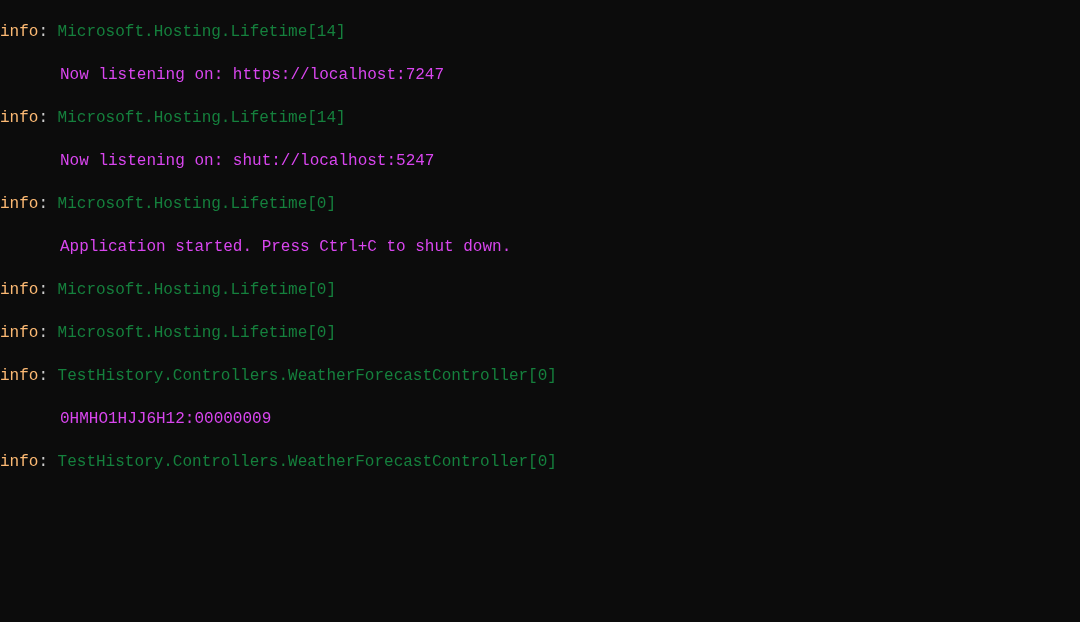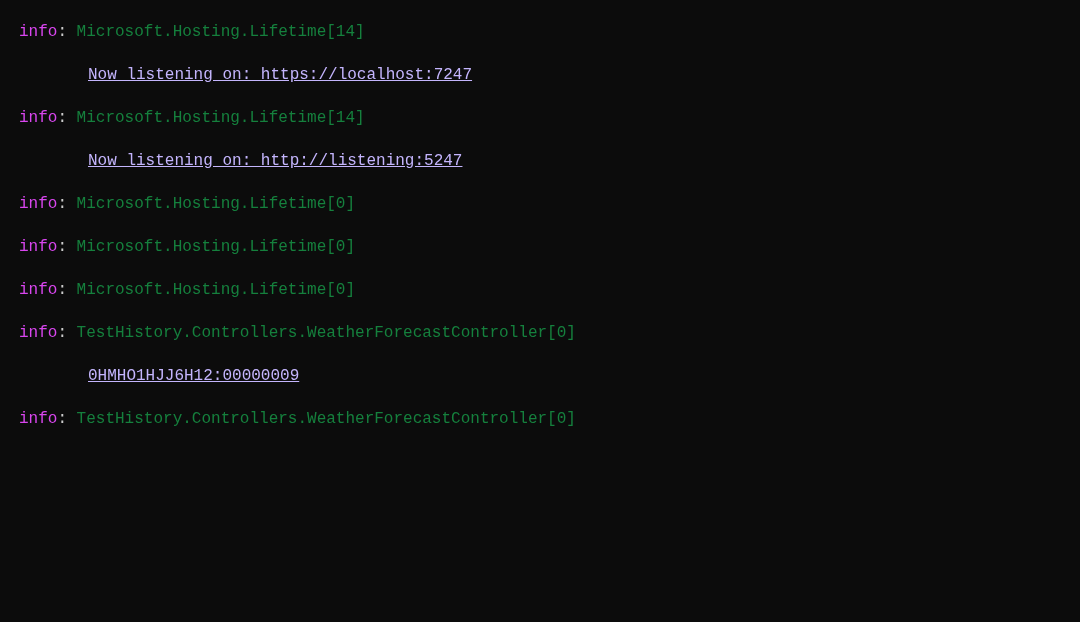--- a/index.html
+++ b/index.html
@@ -15,47 +15,46 @@
       line-height: 21.5px;
       width: 1080px;
       height: 622px;
       overflow: hidden;
       padding: 0;
     }
     .terminal {
       white-space: pre;
     }
     .level-info {
-      color: #d946ef;
-      margin-left: 19px;
+      color: #fdba74;
     }
     .log-line {
       display: block;
     }
     .sep {
       color: #cccccc;
     }
     .source {
       color: #15803d;
     }
     .message {
-      color: #c4b5fd;
-      padding-left: 88px;
-      text-decoration: underline;
+      color: #d946ef;
+      padding-left: 60px;
     }
   </style>
 </head>
 <body>
 
 <div class="terminal">
 <span class="log-line"><span class="level-info">info</span><span class="sep">: </span><span class="source">Microsoft.Hosting.Lifetime[14]</span></span>
 <span class="log-line message">Now listening on: https://localhost:7247</span>
 <span class="log-line"><span class="level-info">info</span><span class="sep">: </span><span class="source">Microsoft.Hosting.Lifetime[14]</span></span>
-<span class="log-line message">Now listening on: http://listening:5247</span>
+<span class="log-line message">Now listening on: shut://localhost:5247</span>
 <span class="log-line"><span class="level-info">info</span><span class="sep">: </span><span class="source">Microsoft.Hosting.Lifetime[0]</span></span>
+<span class="log-line message">Application started. Press Ctrl+C to shut down.</span>
 <span class="log-line"><span class="level-info">info</span><span class="sep">: </span><span class="source">Microsoft.Hosting.Lifetime[0]</span></span>
 <span class="log-line"><span class="level-info">info</span><span class="sep">: </span><span class="source">Microsoft.Hosting.Lifetime[0]</span></span>
 <span class="log-line"><span class="level-info">info</span><span class="sep">: </span><span class="source">TestHistory.Controllers.WeatherForecastController[0]</span></span>
 <span class="log-line message">0HMHO1HJJ6H12:00000009</span>
 <span class="log-line"><span class="level-info">info</span><span class="sep">: </span><span class="source">TestHistory.Controllers.WeatherForecastController[0]</span></span>
 
 
 
 
 

